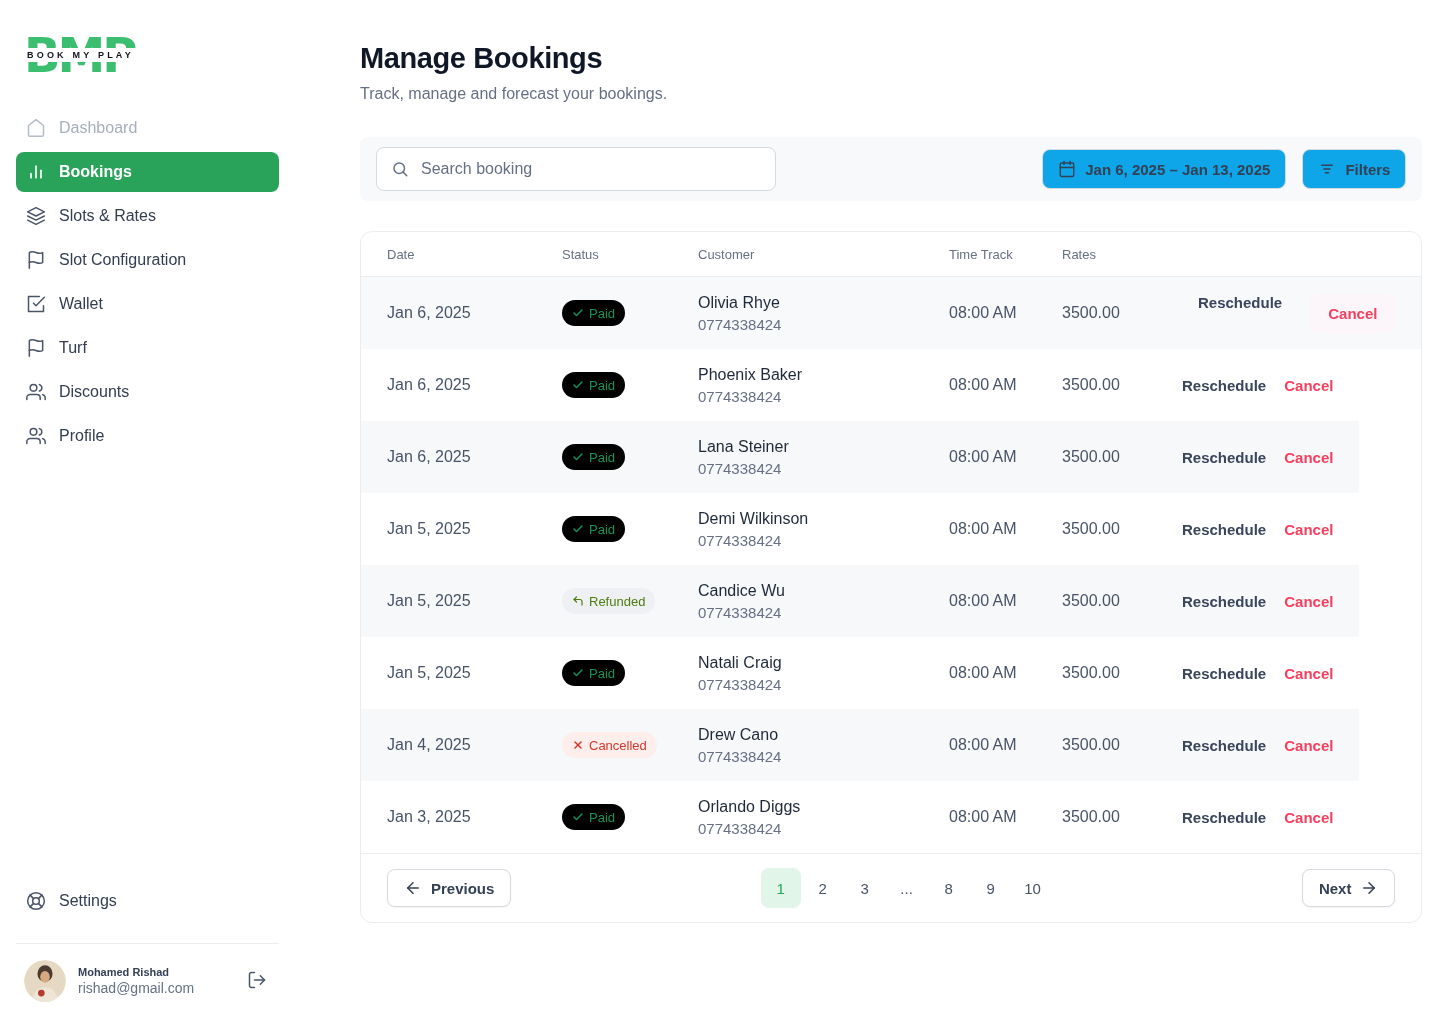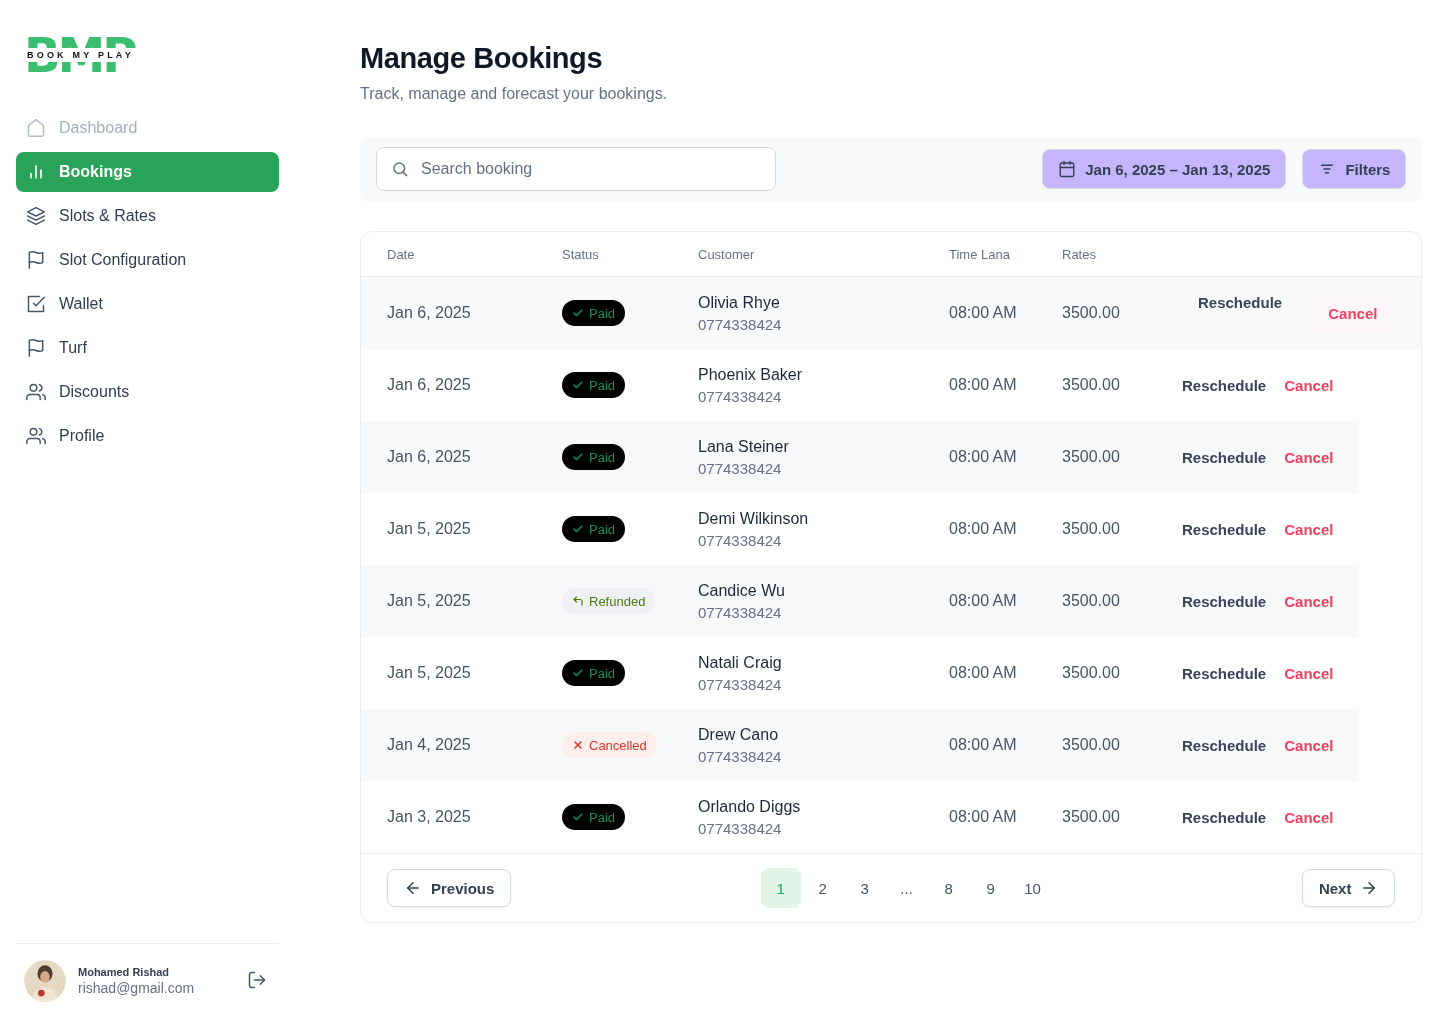--- a/index.html
+++ b/index.html
@@ -35,21 +35,21 @@
   
   .main { flex:1; padding:42px 48px 0 65px; }
   .page-title { margin:0; font-size:29px; font-weight:700; color:#101828; letter-spacing:-0.4px; }
   .page-subtitle { margin:10px 0 0; font-size:16px; color:#667085; }
   .toolbar { margin-top:34px; background:#F8F9FB; border-radius:8px; height:64px; display:flex; align-items:center; padding:0 16px; }
   .search-box { width:400px; height:44px; background:#fff; border:1px solid #D5DAE1; border-radius:8px; display:flex; align-items:center; gap:10px; padding:0 14px; color:#667085; }
   .search-box svg { width:18px; height:18px; flex:none; }
   .search-box input { border:none; outline:none; flex:1; font-size:16px; color:#344054; background:transparent; font-family:inherit; }
   .search-box input::placeholder { color:#667085; }
   .toolbar-right { margin-left:auto; display:flex; gap:16px; }
-  .btn { height:40px; background:#c4b5fd; border:1px solid #D5DAE1; border-radius:8px; display:flex; align-items:center; gap:9px; padding:0 15px; font-size:15px; font-weight:600; color:#344054; cursor:pointer; font-family:inherit; }
+  .btn { height:40px; background:#0ea5e9; border:1px solid #D5DAE1; border-radius:8px; display:flex; align-items:center; gap:9px; padding:0 15px; font-size:15px; font-weight:600; color:#344054; cursor:pointer; font-family:inherit; }
   .btn svg { width:18px; height:18px; }
   
   .card { margin-top:30px; border:1px solid #EAECF0; border-radius:12px; background:#fff; overflow:hidden; }
   .grid-cols { display:grid; grid-template-columns:175px 136px 251px 113px 120px 1fr; padding:0 26px; align-items:center; }
   .thead { height:45px; border-bottom:1px solid #EAECF0; font-size:13px; color:#667085; }
   .trow { height:72px; font-size:16px; color:#475467; }
   .trow:nth-child(odd) { background:linear-gradient(to right,#F7F8F9 0,#F7F8F9 calc(100% - 62px),rgba(0,0,0,0) calc(100% - 62px)); }
   .trow:first-child { background:#F8F9FB; }
   .cust-name { color:#1D2939; font-size:16px; margin-bottom:4px; }
   .cust-phone { color:#667085; font-size:15px; }
@@ -158,20 +158,33 @@
             <circle cx="9" cy="7" r="4"></circle>
             <path d="M23 21v-2a4 4 0 0 0-3-3.87"></path>
             <path d="M16 3.13a4 4 0 0 1 0 7.75"></path>
           </svg>
       </span>
       <span>Profile</span>
     </div>
   </nav>
 
   <div class="sidebar-bottom">
+    <div class="nav-item">
+      <span class="ic">
+        <svg viewBox="0 0 24 24" fill="none" stroke="currentColor" stroke-width="1.8" stroke-linecap="round" stroke-linejoin="round">
+            <circle cx="12" cy="12" r="10"></circle>
+            <circle cx="12" cy="12" r="4"></circle>
+            <line x1="4.93" y1="4.93" x2="9.17" y2="9.17"></line>
+            <line x1="14.83" y1="14.83" x2="19.07" y2="19.07"></line>
+            <line x1="14.83" y1="9.17" x2="19.07" y2="4.93"></line>
+            <line x1="4.93" y1="19.07" x2="9.17" y2="14.83"></line>
+          </svg>
+      </span>
+      <span>Settings</span>
+    </div>
     <div class="divider"></div>
     <div class="profile-row">
       <span class="avatar">
         <svg viewBox="0 0 40 40" width="42" height="42">
             <circle cx="20" cy="20" r="20" fill="#E5D9C4"></circle>
             <ellipse cx="20" cy="13" rx="7.2" ry="8" fill="#4A3A30"></ellipse>
             <ellipse cx="20" cy="16" rx="4.6" ry="5.6" fill="#D6A982"></ellipse>
             <path d="M7 40 Q10 26 20 26 Q30 26 33 40 Z" fill="#EDE6D6"></path>
             <circle cx="16.5" cy="31.5" r="3.2" fill="#B63A2E"></circle>
           </svg>
@@ -230,21 +243,21 @@
         <span>Filters</span>
       </button>
     </div>
   </div>
 
   <section class="card">
     <div class="grid-cols thead">
       <div>Date</div>
       <div>Status</div>
       <div>Customer</div>
-      <div>Time Lana</div>
+      <div>Time Track</div>
       <div>Rates</div>
       <div></div>
     </div>
 
     <div id="table-body">
   <div class="grid-cols trow">
     <div>Jan 6, 2025</div>
     <div>
       <span class="badge paid">
         <span class="badge-ic" style="display:flex;">

